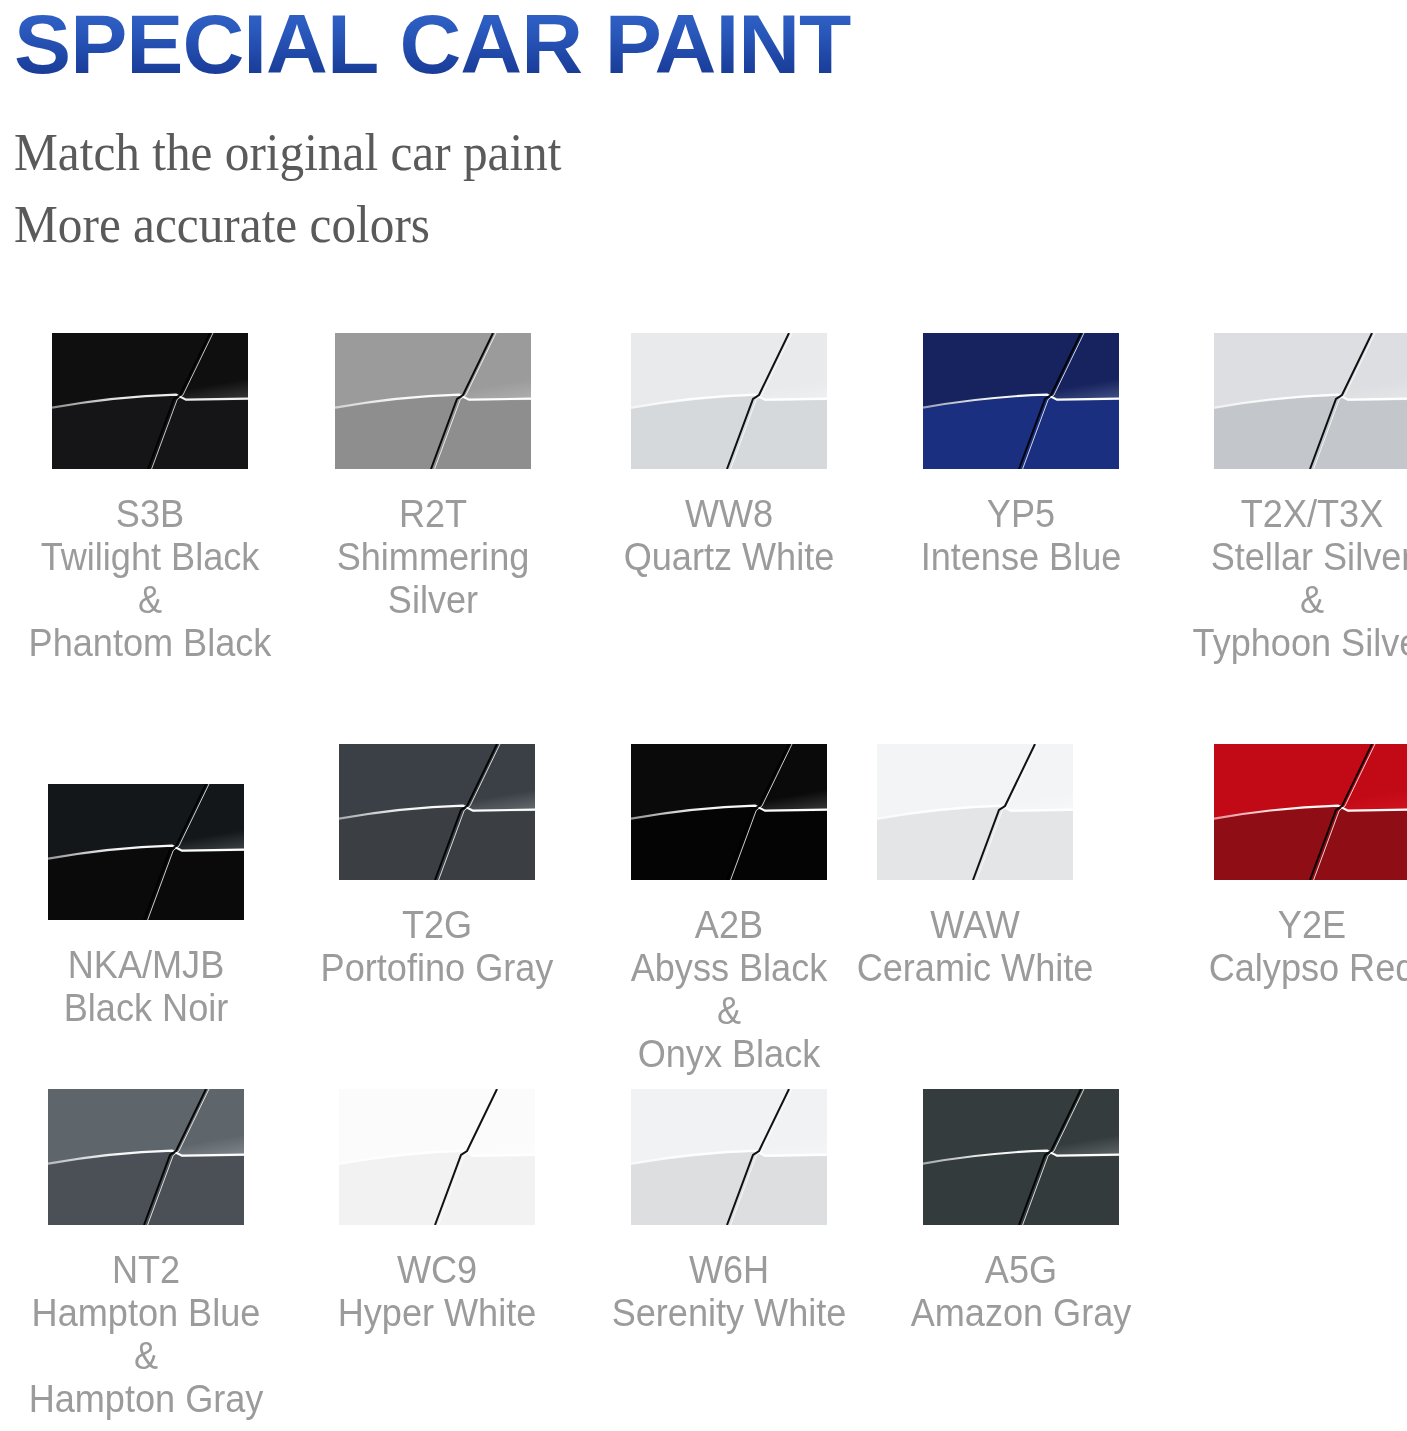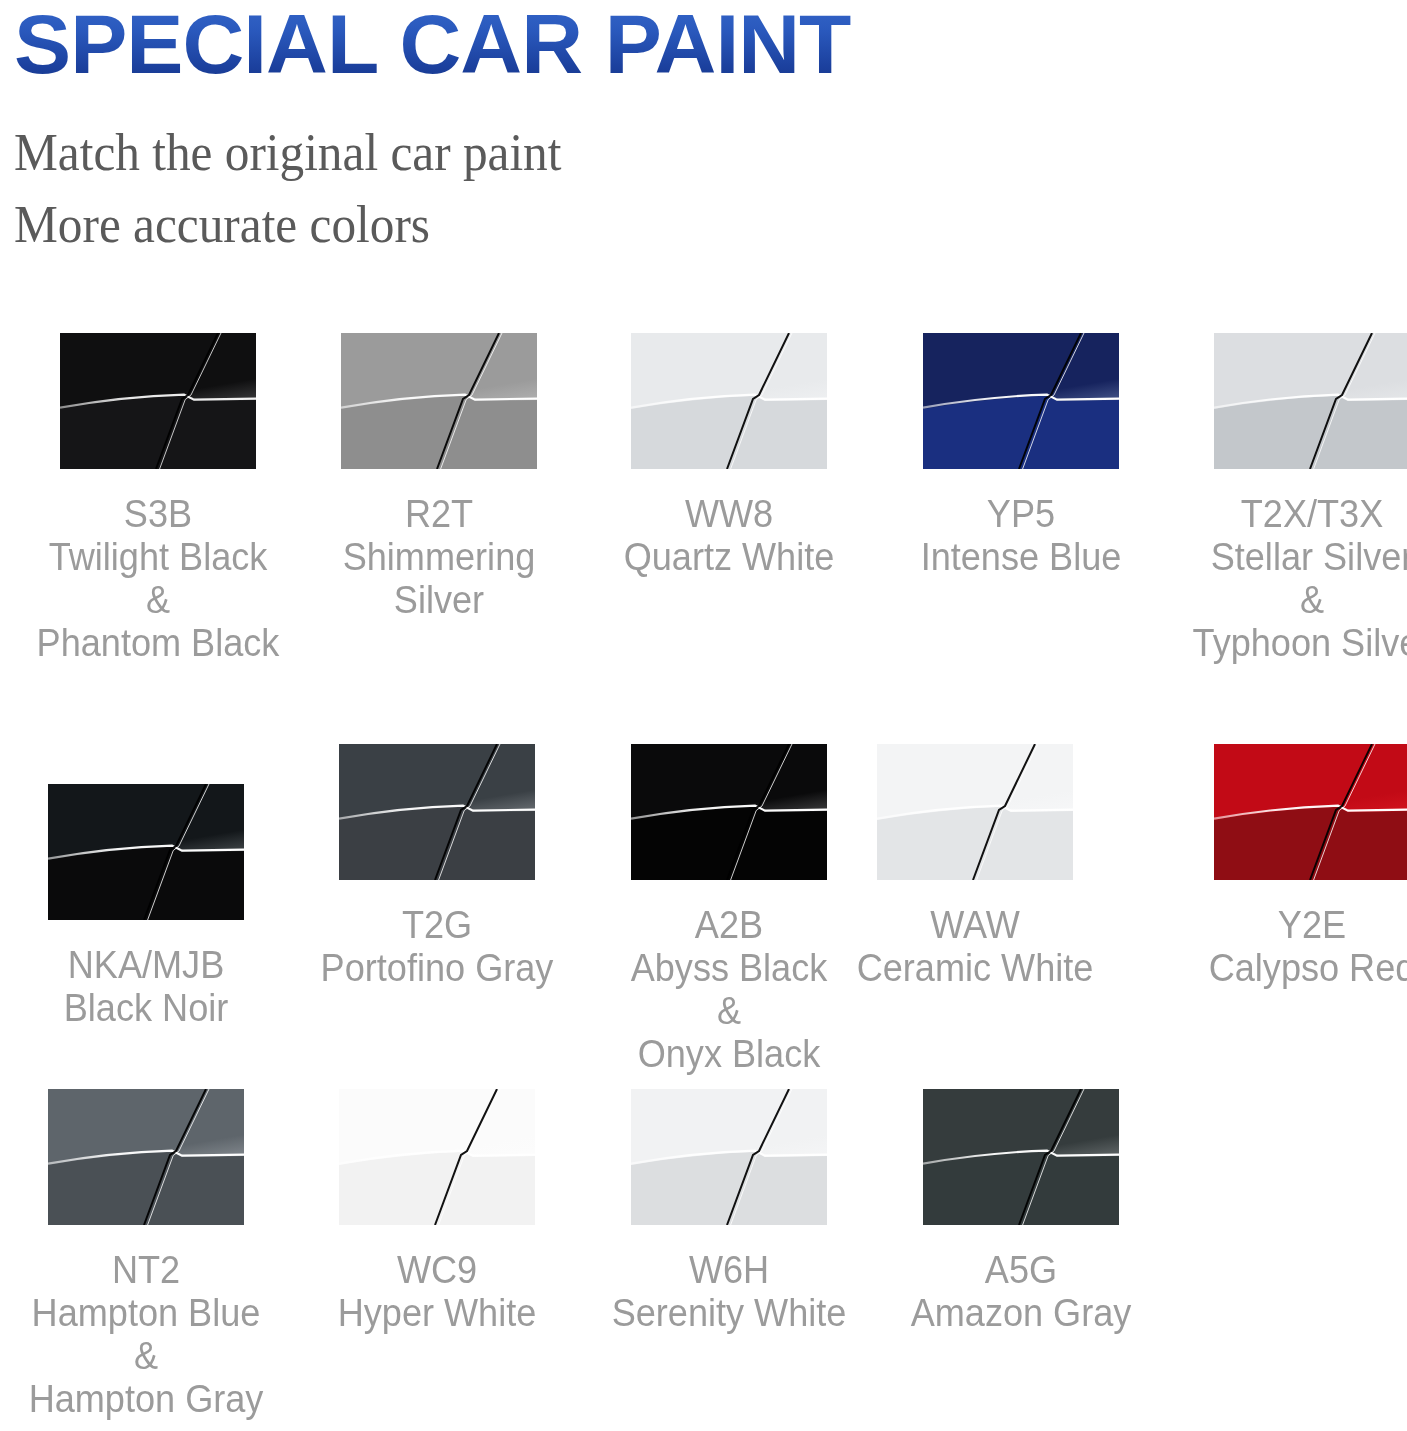--- a/index.html
+++ b/index.html
@@ -99,21 +99,21 @@
 <div class="header">
   <h1 class="main-title">SPECIAL CAR PAINT</h1>
   <div class="subtitle-block">
     <div class="subtitle-line">Match the original car paint</div>
     <div class="subtitle-line">More accurate colors</div>
   </div>
 </div>
 
 <div class="grid" id="grid">
     <div class="row" style="position: absolute; top: 0px; left: 0px;">
-      <div class="cell" style="left: 12px;">
+      <div class="cell" style="left: 4px;">
         <div class="swatch">
 <svg viewBox="0 0 196 136" preserveAspectRatio="none">
   <defs>
     <linearGradient id="upsw0" x1="0" y1="0" x2="0.25" y2="1">
       <stop offset="0%" stop-color="#0f0f10"></stop>
       <stop offset="55%" stop-color="#0f0f10"></stop>
       <stop offset="100%" stop-color="#8d8d90"></stop>
     </linearGradient>
     <linearGradient id="losw0" x1="0" y1="0" x2="0.55" y2="1">
       <stop offset="0%" stop-color="#151517"></stop>
@@ -135,21 +135,21 @@
     <path d="M96,136 L122,66 L128,62 L158,0" fill="none" stroke="#000000" stroke-width="2.0" stroke-opacity="0.93"></path>
     <path d="M99.6,136 L125.2,66.6 L131,62 L161,0" fill="none" stroke="#f2f2f2" stroke-width="1.0" stroke-opacity="0.8"></path>
   </g>
 </svg>
         </div>
         <div class="label">S3B
 Twilight Black
 &amp;
 Phantom Black</div>
       </div>
-      <div class="cell" style="left: 293px;">
+      <div class="cell" style="left: 287px;">
         <div class="swatch">
 <svg viewBox="0 0 196 136" preserveAspectRatio="none">
   <defs>
     <linearGradient id="upsw1" x1="0" y1="0" x2="0.25" y2="1">
       <stop offset="0%" stop-color="#9b9b9b"></stop>
       <stop offset="55%" stop-color="#9b9b9b"></stop>
       <stop offset="100%" stop-color="#d8d8d8"></stop>
     </linearGradient>
     <linearGradient id="losw1" x1="0" y1="0" x2="0.55" y2="1">
       <stop offset="0%" stop-color="#8e8e8e"></stop>

